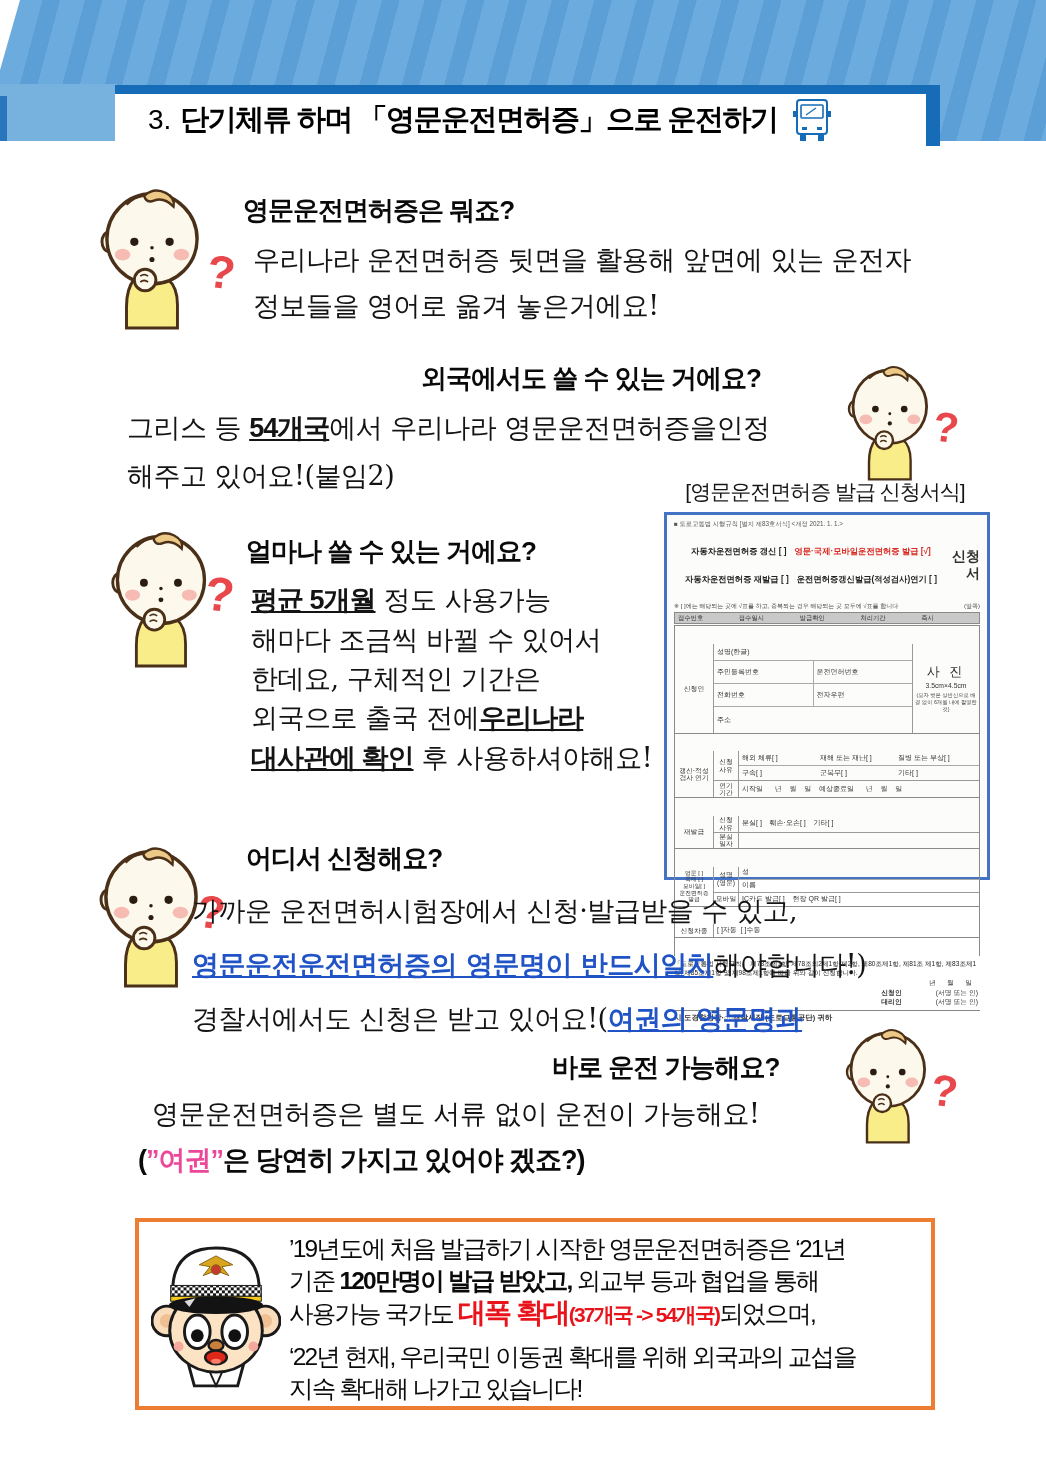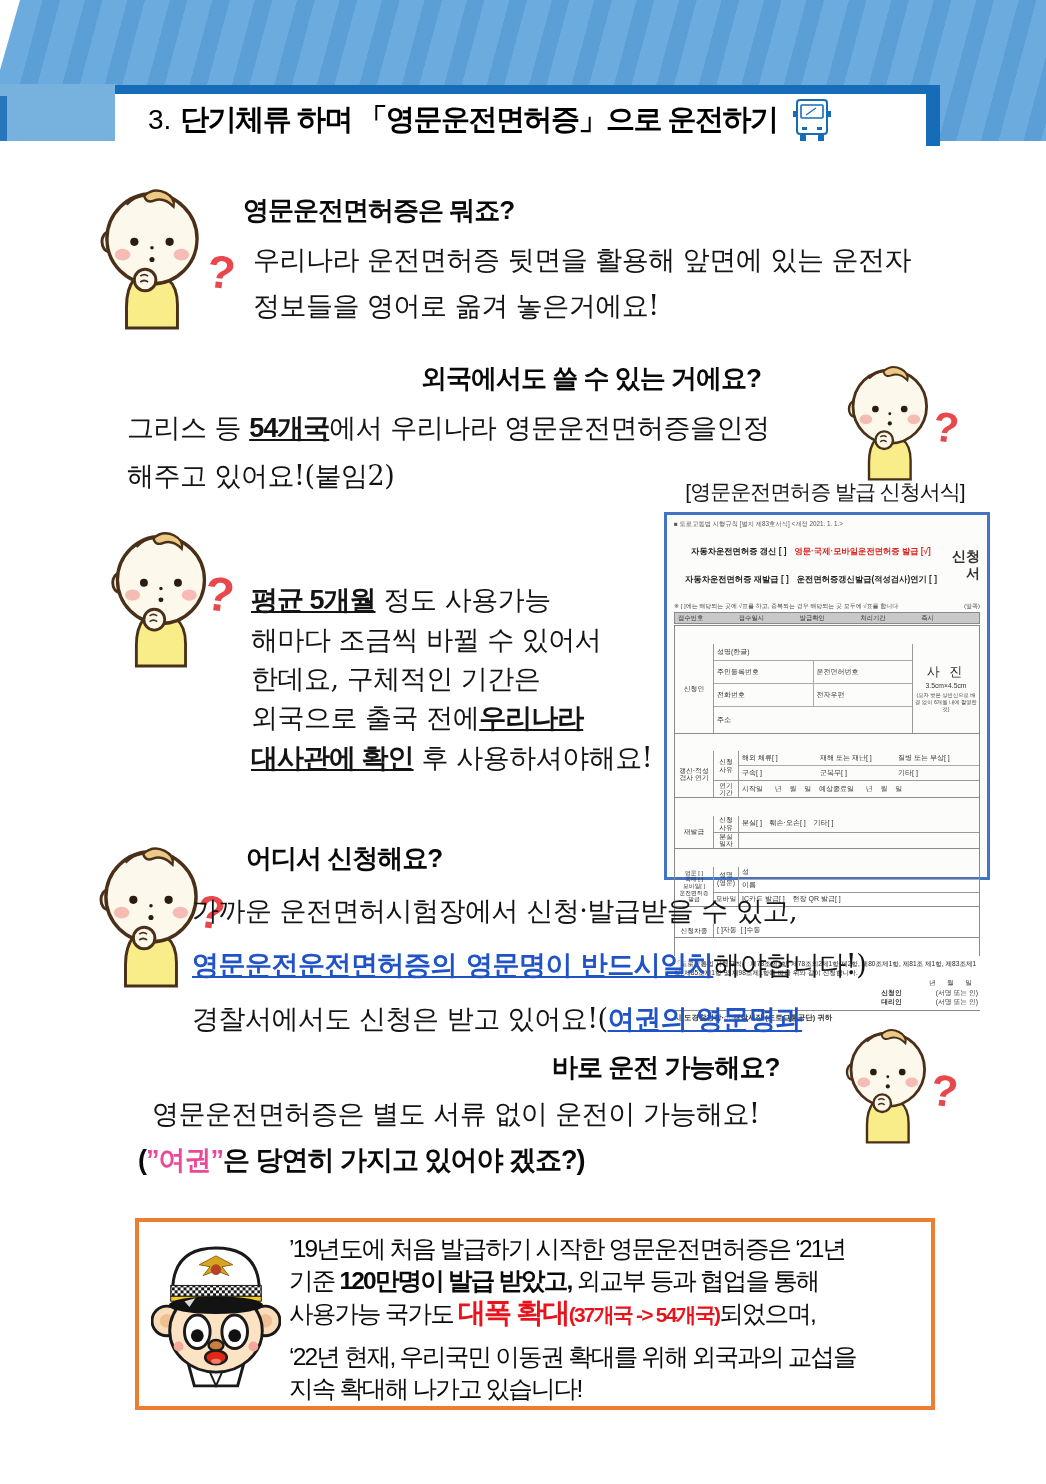--- a/index.html
+++ b/index.html
@@ -277,20 +277,21 @@
     <div class="f-date">년      월      일</div>
     <div class="f-sign"><span class="s1">신청인</span><span>(서명 또는 인)</span></div>
     <div class="f-sign"><span class="s1">대리인</span><span>(서명 또는 인)</span></div>
     <div class="f-addr">시·도경찰청장·○○경찰서장 (도로교통공단) 귀하</div>
   </div>
 
   <svg class="baby" style="left:108px;top:526px" width="104" height="142" viewBox="0 0 110 150">
       <use href="#baby-def"></use>
     </svg>
   <span class="qmark" style="left:205px;top:567px;font-size:48px">?</span>
+  <div class="q" style="left:246px;top:534px">얼마나 쓸 수 있는 거에요?</div>
   <div class="a lh39" style="left:251px;top:580px">
     <span class="line"><span class="em">평균 5개월</span><span> 정도 사용가능</span></span>
     <span class="line">해마다 조금씩 바뀔 수 있어서</span>
     <span class="line">한데요, 구체적인 기간은</span>
     <span class="line"><span>외국으로 출국 전에</span><span class="em">우리나라</span></span>
     <span class="line"><span class="em">대사관에 확인</span><span> 후 사용하셔야해요!</span></span>
   </div>
 
   <svg class="baby" style="left:96px;top:841px" width="108" height="147" viewBox="0 0 110 150">
       <use href="#baby-def"></use>

